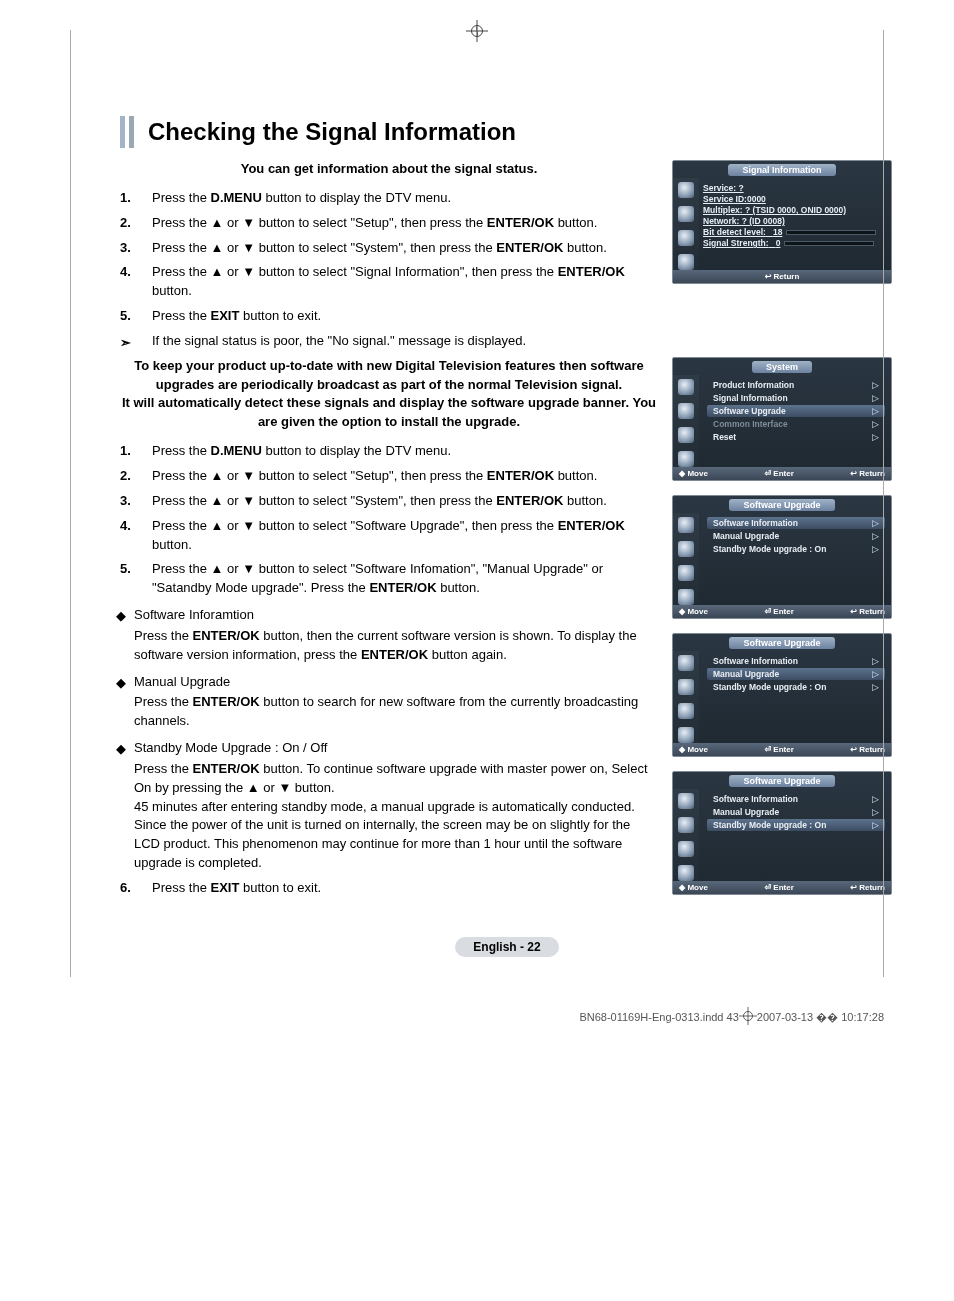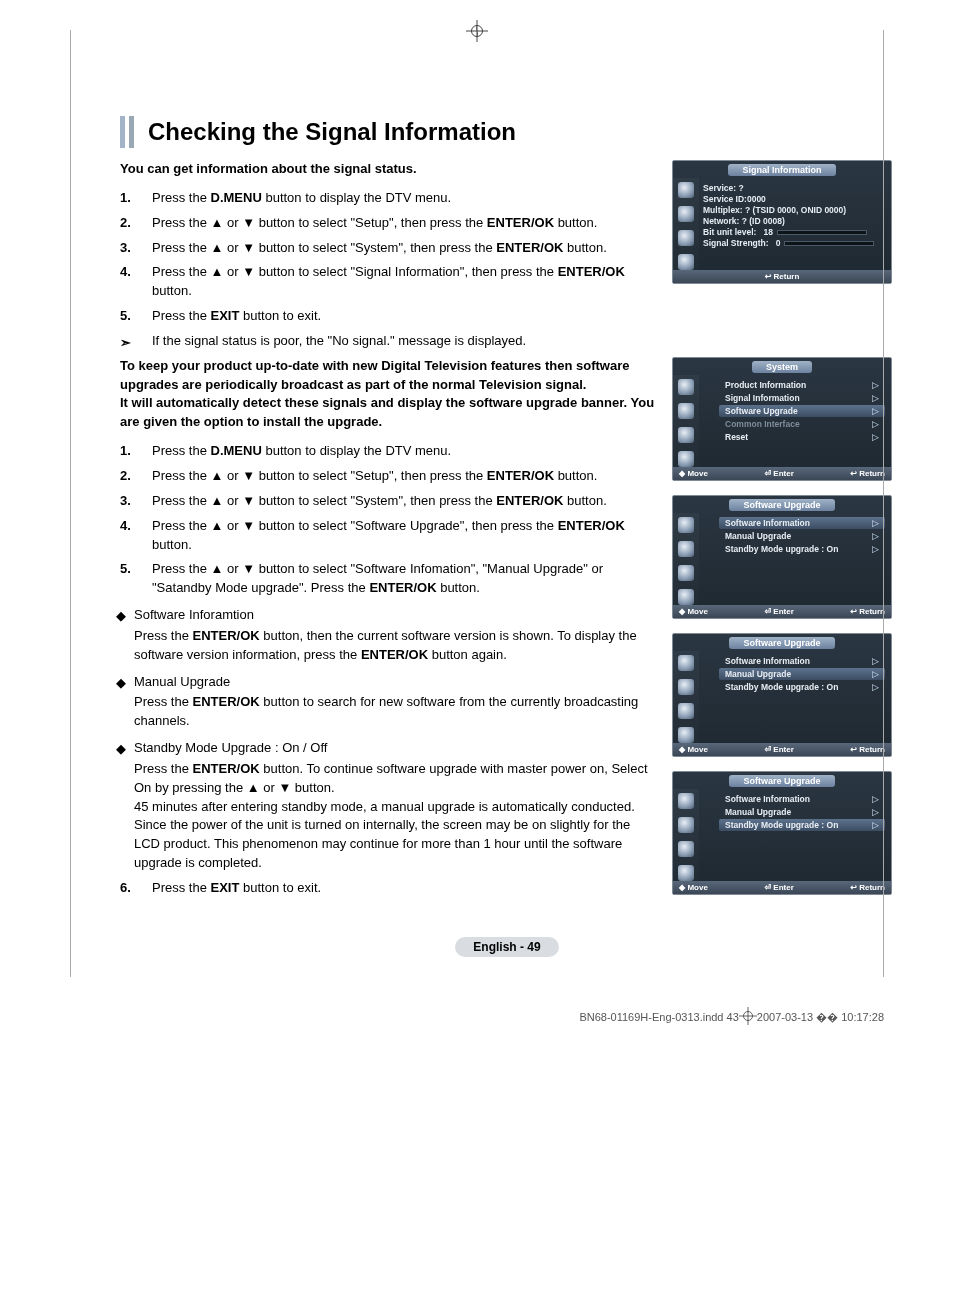--- a/index.html
+++ b/index.html
@@ -13,41 +13,41 @@
   .content { margin:70px 60px 0 120px; }
   .section-title { display:flex; align-items:center; margin:18px 0 12px 0; }
   .title-bars { display:flex; margin-right:10px; }
   .title-bars span { display:block; height:32px; margin-right:4px; }
   .bar-a { width:5px; background:#a3b4c9; }
   .bar-b { width:5px; background:#9aa7b5; }
   .section-title h2 { font-size:24px; font-weight:bold; }
   .columns { display:flex; }
   .col-text { flex:1; padding-right:14px; font-size:13px; line-height:1.45; }
   .col-shots { width:222px; }
-  .intro { font-weight:bold; margin-bottom:10px; }
+  .intro { font-weight:bold; margin-bottom:10px;text-align:center; }
   ol { list-style:none; counter-reset:step; }
   ol > li { position:relative; padding-left:32px; margin-bottom:6px; }
   ol > li .num { position:absolute; left:0; font-weight:bold; }
   .note-row { position:relative; padding-left:32px; margin-bottom:6px; }
   .note-row .sym { position:absolute; left:0; top:2px; font-weight:bold; }
   .sub { position:relative; padding-left:14px; margin-top:8px; margin-bottom:2px; font-size:13px; }
   .sub .dia { position:absolute; left:-4px; top:1px; }
   .subbody { padding-left:14px; margin-bottom:2px; font-size:13px; }
   
   .osd { width:220px; background:linear-gradient(#2a3642,#1e2830); border:1px solid #7f8a94; border-radius:2px; margin-bottom:14px; color:#fff; font-size:9px; overflow:hidden; }
   .osd .titlebar { display:flex; justify-content:center; padding:3px 4px 2px 4px; }
   .osd .titlepill { background:linear-gradient(#9fb2c6,#6d82a0); padding:1px 14px; border-radius:3px; font-weight:bold; font-size:9px; }
   .osd .body { display:flex; }
   .osd .iconcol { width:26px; background:linear-gradient(#2f3b46,#222c35); display:flex; flex-direction:column; align-items:center; padding-top:4px; gap:8px; }
   .osd .iconcol .ic { width:16px; height:16px; border-radius:3px; background:radial-gradient(circle at 40% 35%, #e8eef5, #8fa2b8 55%, #4b5c71); }
   .osd .menuarea { flex:1; padding:4px 6px 4px 4px; }
-  .osd .info-line { color:#e6edf4; font-weight:bold; font-size:8.5px; margin:1px 0; white-space:nowrap; }
+  .osd .info-line { color:#e6edf4; font-weight:bold; font-size:8.5px; margin:1px 0; white-space:nowrap;text-decoration:underline; }
   .osd .bar { display:inline-block; vertical-align:middle; height:5px; width:90px; background:#0d1418; margin-left:4px; border:1px solid #4a5a69; }
   .osd .bar .fill { height:100%; background:linear-gradient(#7fd1ff,#2b8fd1); }
-  .osd .mrow { display:flex; align-items:flex-start; justify-content:space-between; padding:1px 6px; margin:0 0 1px 16px; border-radius:2px; }
+  .osd .mrow { display:flex; align-items:flex-start; justify-content:space-between; padding:1px 6px; margin:0 0 1px 4px; border-radius:2px; }
   .osd .mrow .lbl { font-weight:bold; font-size:8.5px; color:#e8edf3; white-space:nowrap; }
   .osd .mrow .arr { color:#cfe0f2; font-size:9px; }
   .osd .mrow.sel { background:linear-gradient(#5c728d,#3c4d63); }
   .osd .mrow.dis .lbl { color:#7f8c99; }
   .osd .help { background:linear-gradient(#58677a,#3b4756); padding:2px 6px; display:flex; justify-content:space-between; font-size:8px; font-weight:bold; }
   .osd .help.center { justify-content:center; }
   .osd .help span { white-space:nowrap; }
   .page-num { text-align:center; margin-top:28px; }
   .page-num span { display:inline-block; background:#d9dde1; border-radius:10px; padding:3px 18px; font-size:12px; font-weight:bold; }
   .footer { display:flex; justify-content:flex-end; align-items:center; margin:50px 70px 14px 70px; font-size:11px; color:#555; }
@@ -104,21 +104,21 @@
                 <div class="ic"></div>
                 <div class="ic"></div>
                 <div class="ic"></div>
                 <div class="ic"></div>
               </div>
             <div class="menuarea">
               <div class="info-line">Service: ?</div>
               <div class="info-line">Service ID:0000</div>
               <div class="info-line">Multiplex: ? (TSID 0000, ONID 0000)</div>
               <div class="info-line">Network: ? (ID 0008)</div>
-              <div class="info-line"><span>Bit unit level:</span> &nbsp; <span>18</span><span class="bar"><span class="fill" style="width:12%"></span></span></div>
+              <div class="info-line"><span>Bit detect level:</span> &nbsp; <span>18</span><span class="bar"><span class="fill" style="width:12%"></span></span></div>
               <div class="info-line"><span>Signal Strength:</span> &nbsp; <span>0</span><span class="bar"><span class="fill" style="width:2%"></span></span></div>
               <div style="height:14px"></div>
             </div>
           </div>
           <div class="help center">
               <span>↩ Return</span>
             </div>
         </div>
       </div>
     </div>
@@ -290,21 +290,21 @@
           </div>
           <div class="help">
               <span>◆ Move</span>
               <span>⏎ Enter</span>
               <span>↩ Return</span>
             </div>
         </div>
       </div>
     </div>
 
-    <div class="page-num"><span>English - 49</span></div>
+    <div class="page-num"><span>English - 22</span></div>
   </div>
 
   <div class="footer">
     <span>BN68-01169H-Eng-0313.indd   43</span>
     <span class="reg"><svg viewBox="0 0 24 24">
           <circle cx="12" cy="12" r="6" fill="none" stroke="#333" stroke-width="1"></circle>
           <line x1="12" y1="0" x2="12" y2="24" stroke="#333"></line>
           <line x1="0" y1="12" x2="24" y2="12" stroke="#333"></line>
         </svg></span>
     <span>2007-03-13   �� 10:17:28</span>

